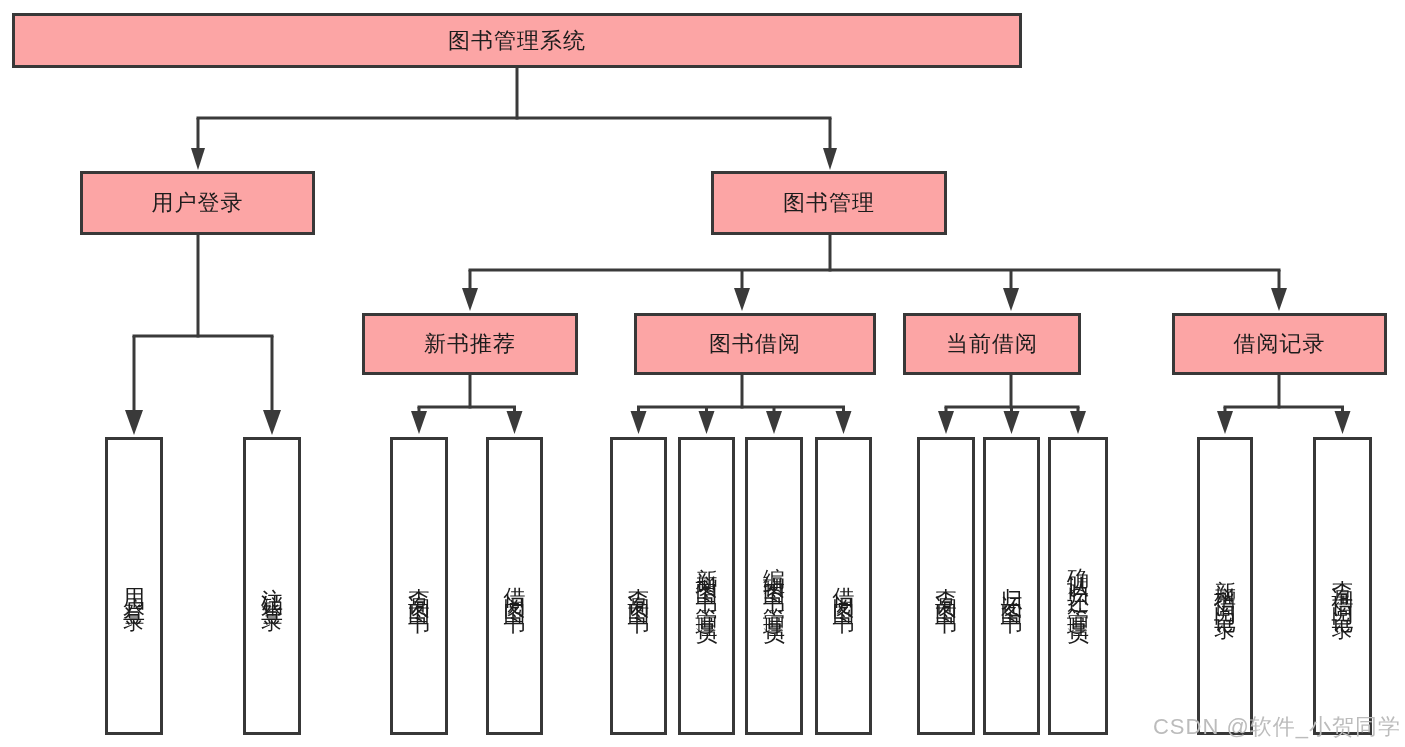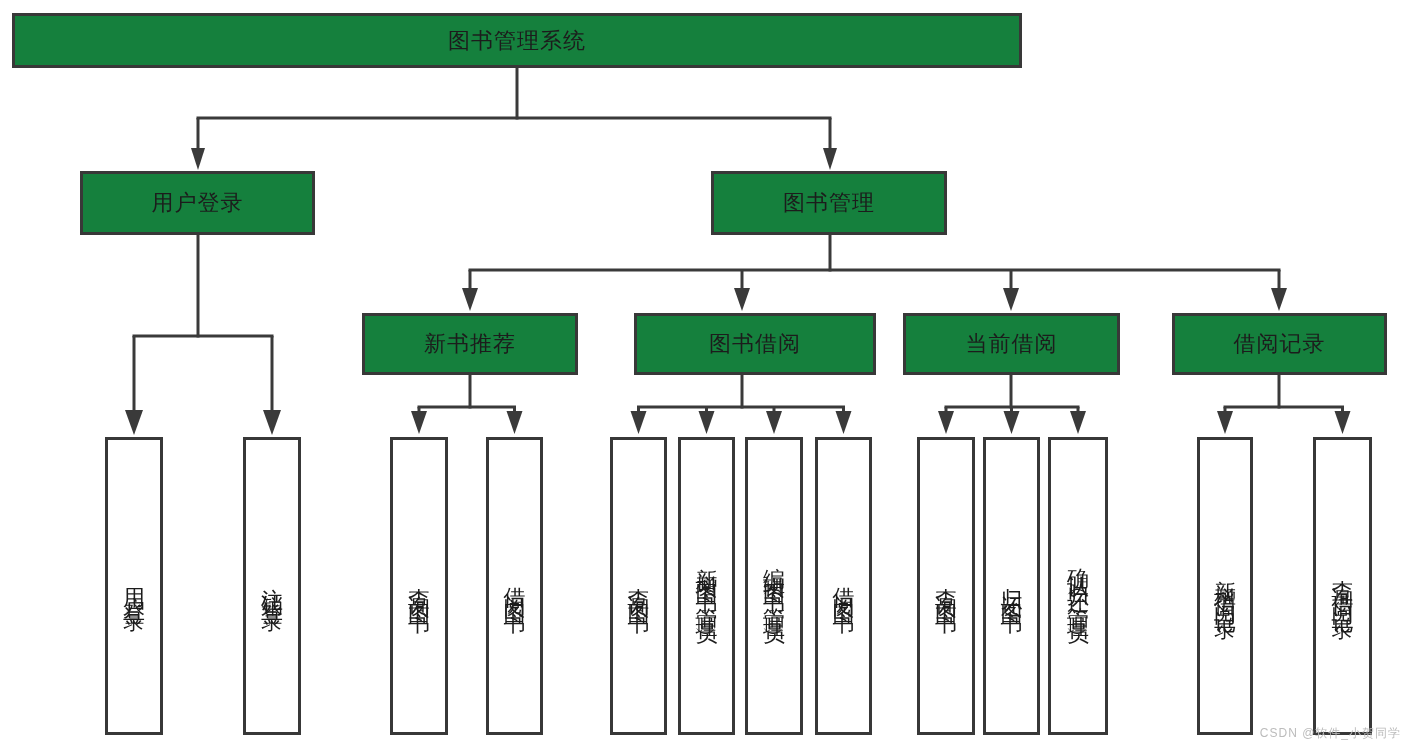--- a/index.html
+++ b/index.html
@@ -7,36 +7,36 @@
     position:relative;width:1405px;height:747px;overflow:hidden;
     background:var(--background,#ffffff);
     font-family:"Liberation Sans","DejaVu Sans",sans-serif;
     color:var(--text,#1c1c1c);
   }
   #connectors{position:absolute;left:0;top:0;pointer-events:none;}
   #connectors line{stroke:var(--line,#3a3a3a);stroke-width:3;}
   #connectors polygon{fill:var(--line,#3a3a3a);stroke:none;}
   .node{
     position:absolute;box-sizing:border-box;
-    border:3px solid var(--border,#3a3a3a);background:#15803d;
+    border:3px solid var(--border,#3a3a3a);background:#fca5a5;
     display:flex;align-items:center;justify-content:center;
     font-size:22px;letter-spacing:1px;
   }
   .leaf{
     position:absolute;top:437px;height:298px;box-sizing:border-box;
     border:3px solid var(--border,#3a3a3a);background:#ffffff;
     display:flex;align-items:center;justify-content:center;
   }
   .vtext{
     writing-mode:vertical-rl;text-orientation:mixed;
     font-size:22px;line-height:1;letter-spacing:8px;
   }
   .watermark{
     position:absolute;right:4px;bottom:5px;z-index:5;
-    font-size:12px;letter-spacing:1px;color:var(--watermark,#bcbcbc);
+    font-size:22px;letter-spacing:1px;color:var(--watermark,#bcbcbc);
     white-space:nowrap;
   }
 </style>
 </head>
 <body>
 
 <div class="canvas">
 
   <svg id="connectors" width="1405" height="747">
 
@@ -124,21 +124,21 @@
   <div class="node" style="left:362px;top:313px;width:216px;height:62px">
     <span>新书推荐</span>
   </div>
 
   <div class="node" style="left:711px;top:171px;width:236px;height:64px">
     <span>图书管理</span>
   </div>
   <div class="node" style="left:634px;top:313px;width:242px;height:62px">
     <span>图书借阅</span>
   </div>
-  <div class="node" style="left:903px;top:313px;width:217px;height:62px">
+  <div class="node" style="left:903px;top:313px;width:178px;height:62px">
     <span>当前借阅</span>
   </div>
   <div class="node" style="left:1172px;top:313px;width:215px;height:62px">
     <span>借阅记录</span>
   </div>
 
   <div class="leaf" style="left:105px;width:58px">
     <span class="vtext">用户登录</span>
   </div>
   <div class="leaf" style="left:243px;width:58px">

